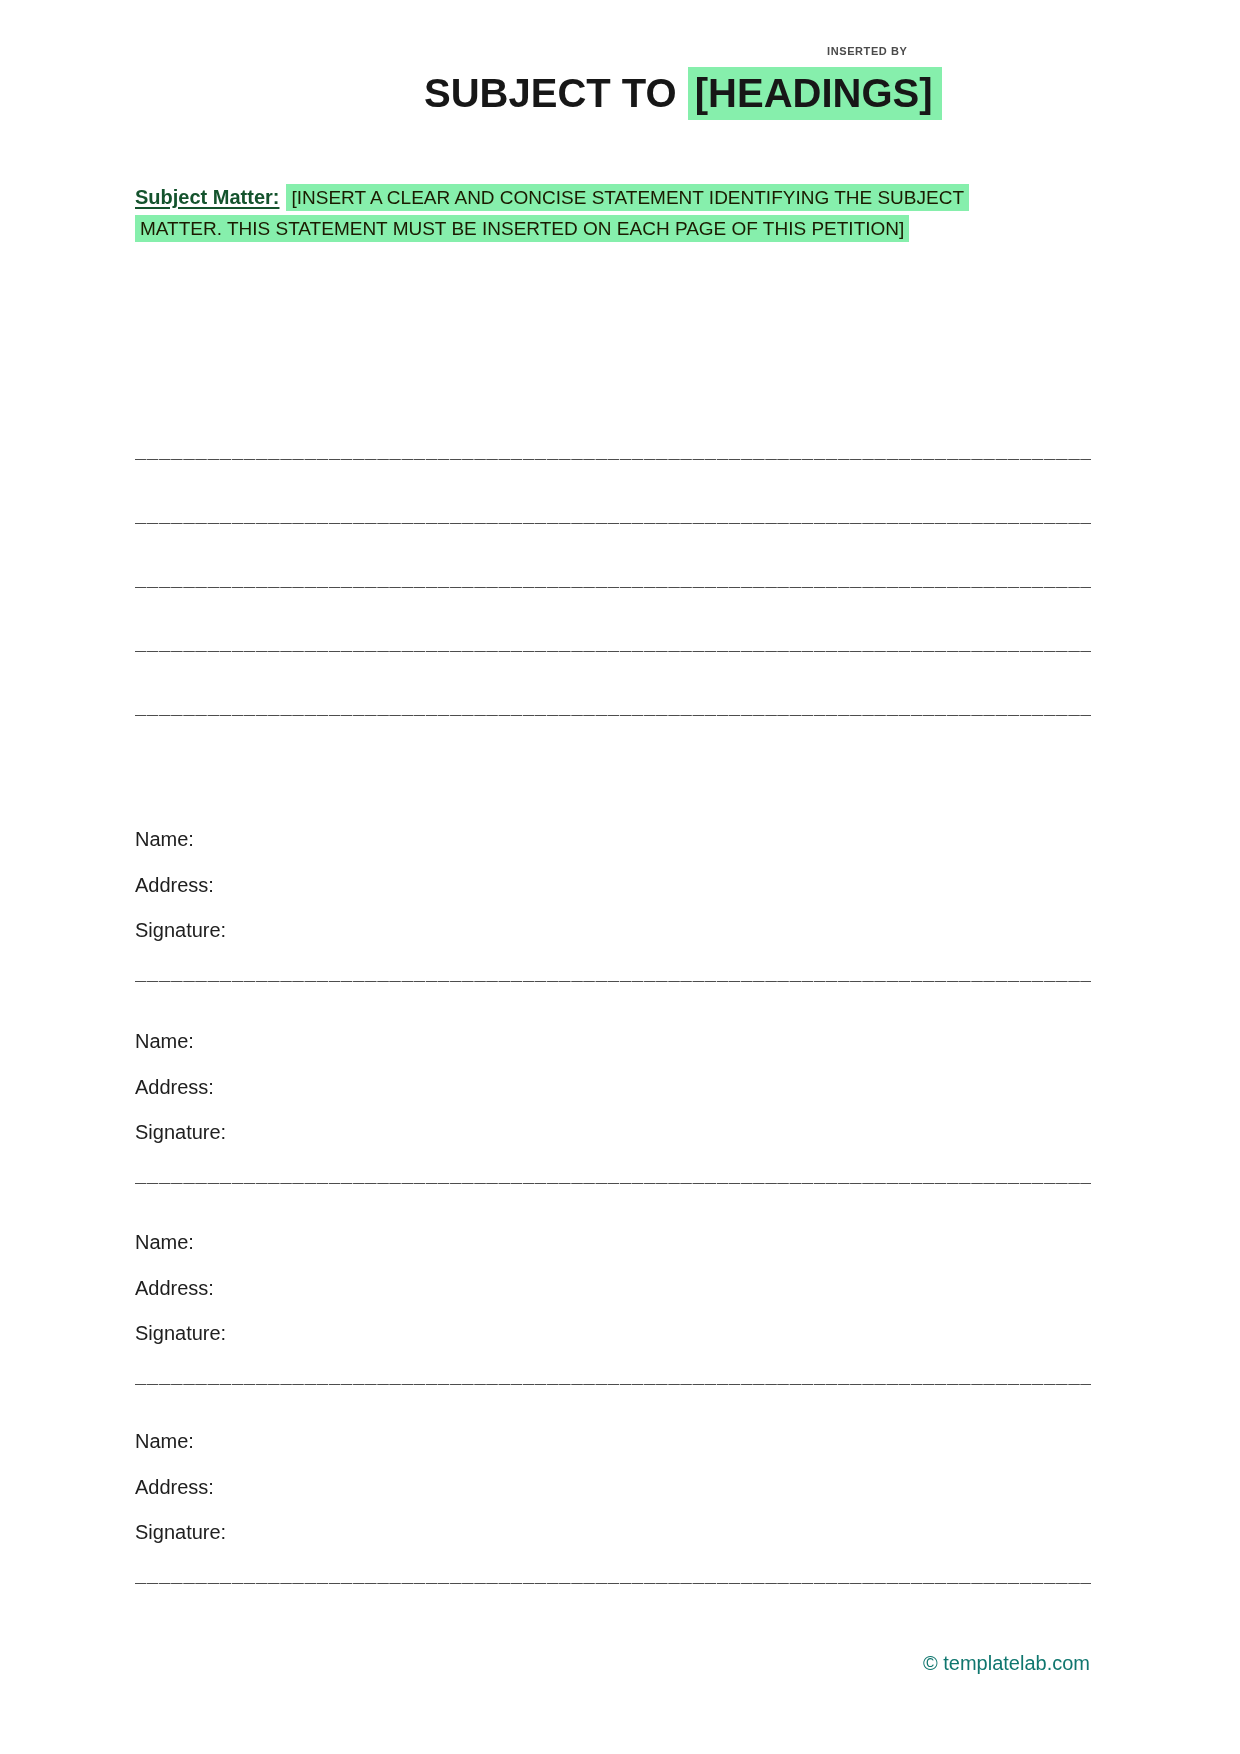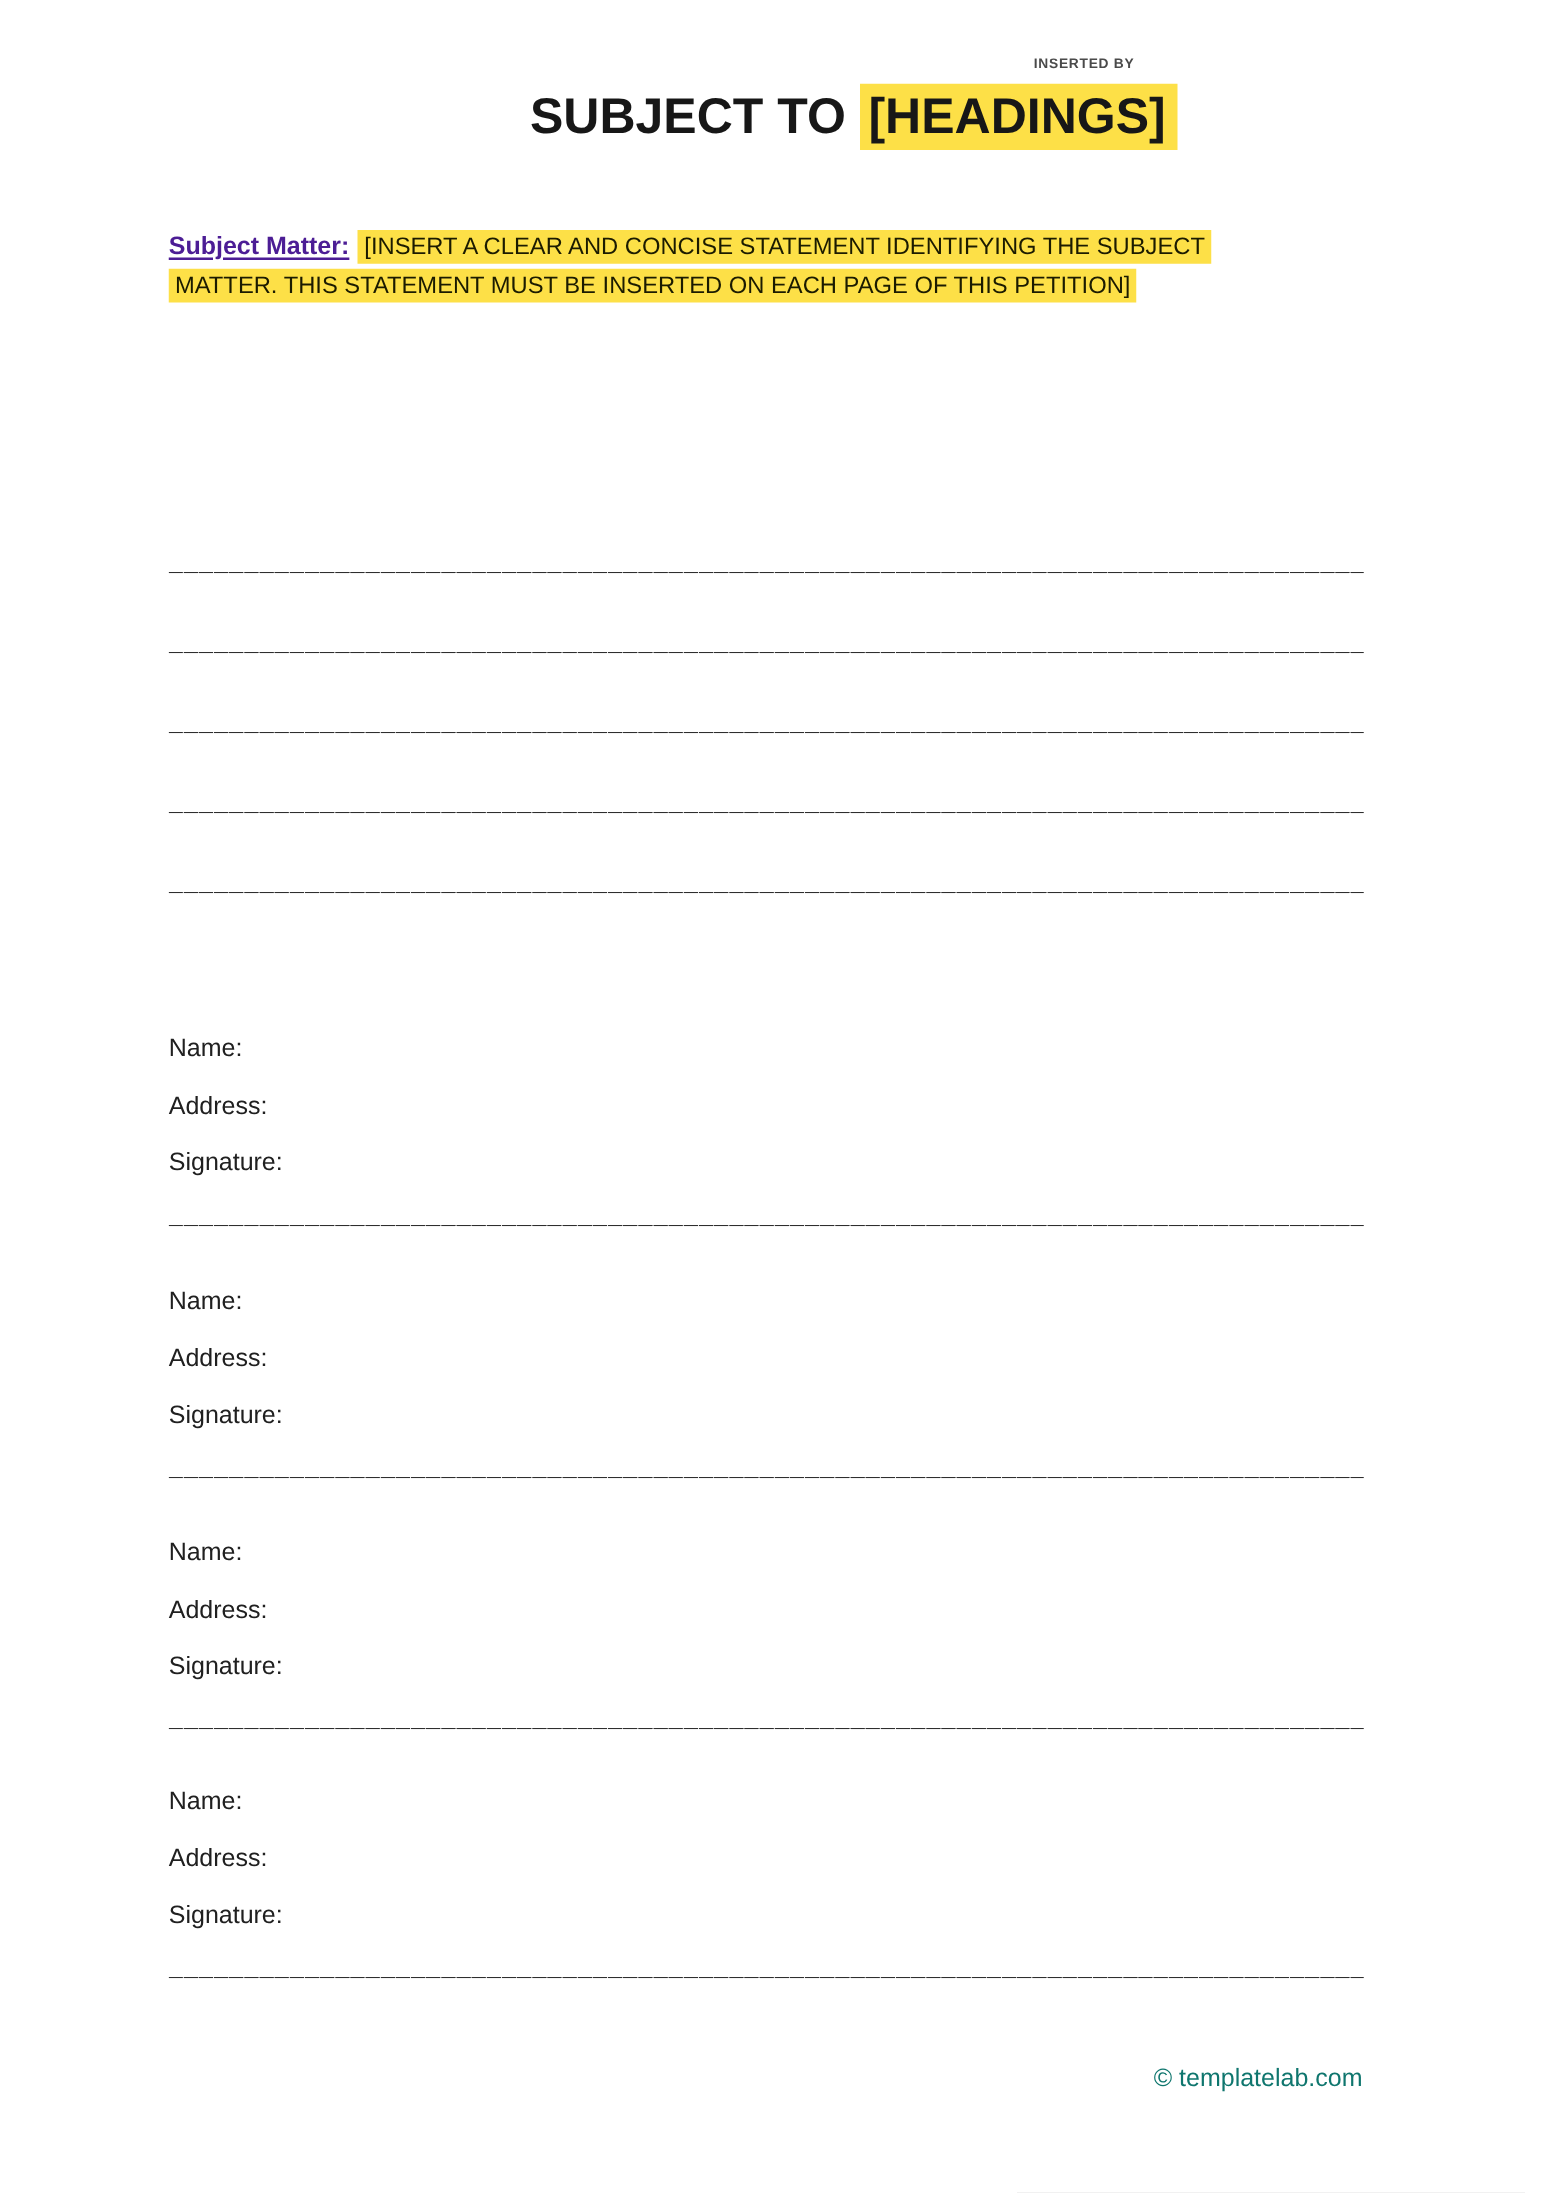--- a/index.html
+++ b/index.html
@@ -12,21 +12,21 @@
     color:#1d1d1d;
     overflow:hidden;
   }
   
   .doc-title{
     position:absolute;left:424px;top:70px;
     font-size:40px;font-weight:bold;line-height:46px;
     white-space:nowrap;color:#171717;
   }
   .hl{
-    background:#fde047;
+    background:#86efac;
     -webkit-box-decoration-break:clone;box-decoration-break:clone;
   }
   .title-hl{padding:4px 9px 5px 7px;}
   .logo{
     position:absolute;left:822px;top:46px;line-height:1;
   }
   .created-by{
     display:block;margin-left:5px;
     font-size:11px;font-weight:bold;letter-spacing:.6px;
     color:#4a4a4a;
@@ -43,21 +43,21 @@
   }
   
   .subject{
     position:absolute;left:135px;top:182px;width:900px;
     font-size:19px;line-height:31px;color:#1c1c1c;
   }
   .subject-label{
     font-size:20px;font-weight:bold;
     text-decoration:underline;
     text-underline-offset:3px;
-    margin-right:7px;color:#4c1d95;
+    margin-right:7px;color:#14532d;
   }
   .pre{white-space:pre-line;}
   .body-hl{padding:3px 5px;color:#1b1b00;}
   
   .statement{
     position:absolute;left:135px;top:387px;
     font-size:19px;line-height:31px;
   }
   
   .rule{

